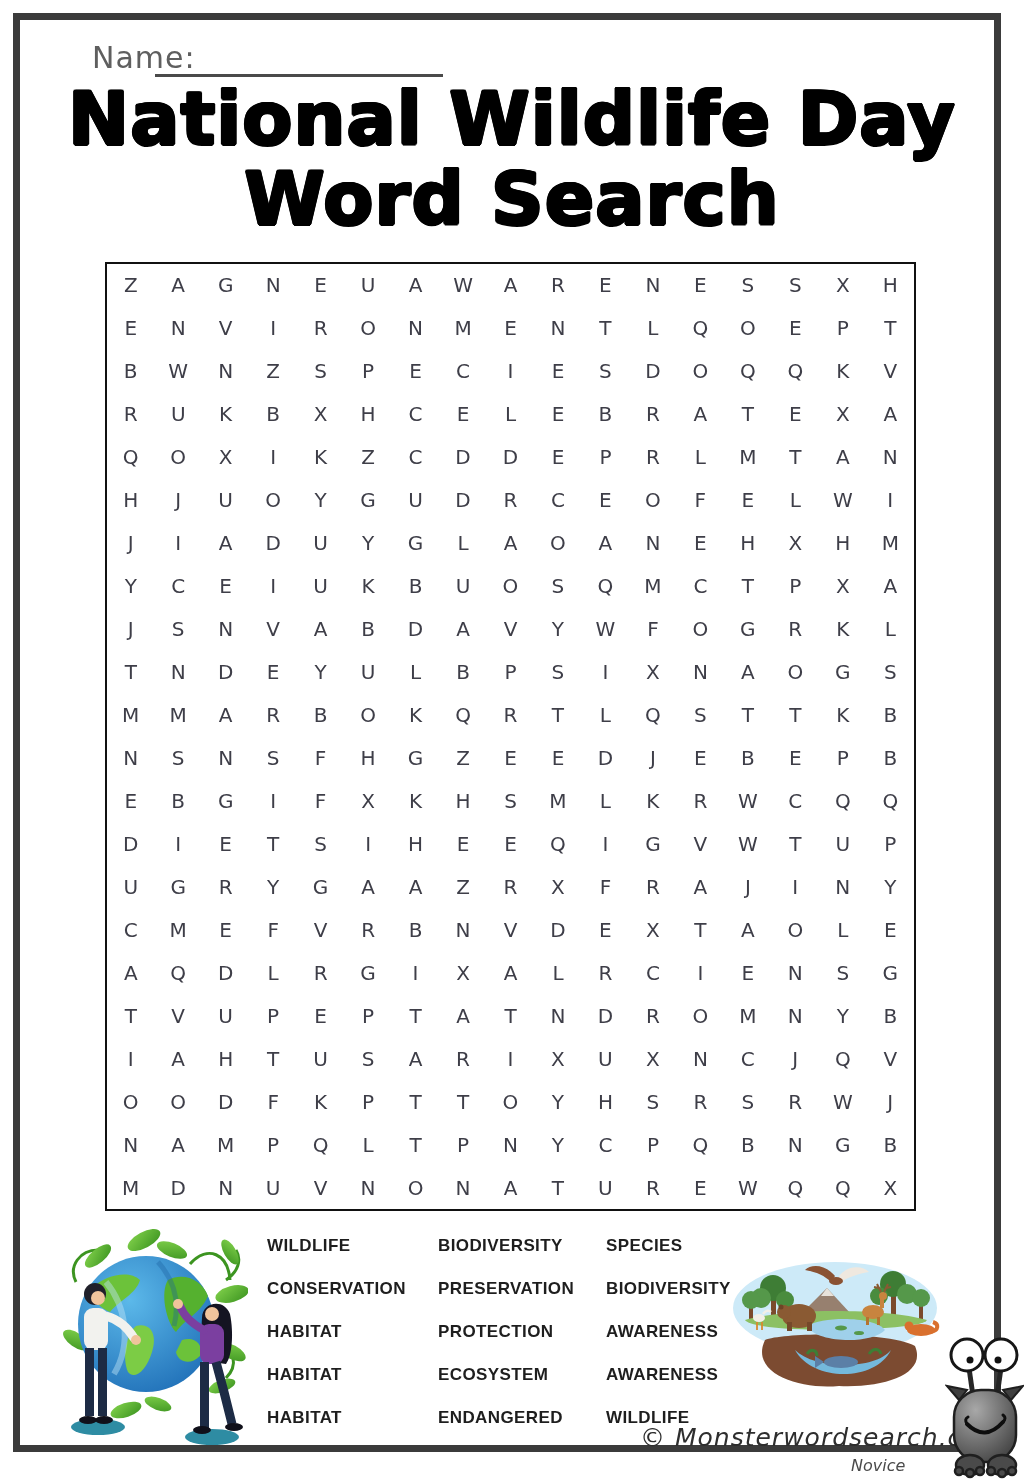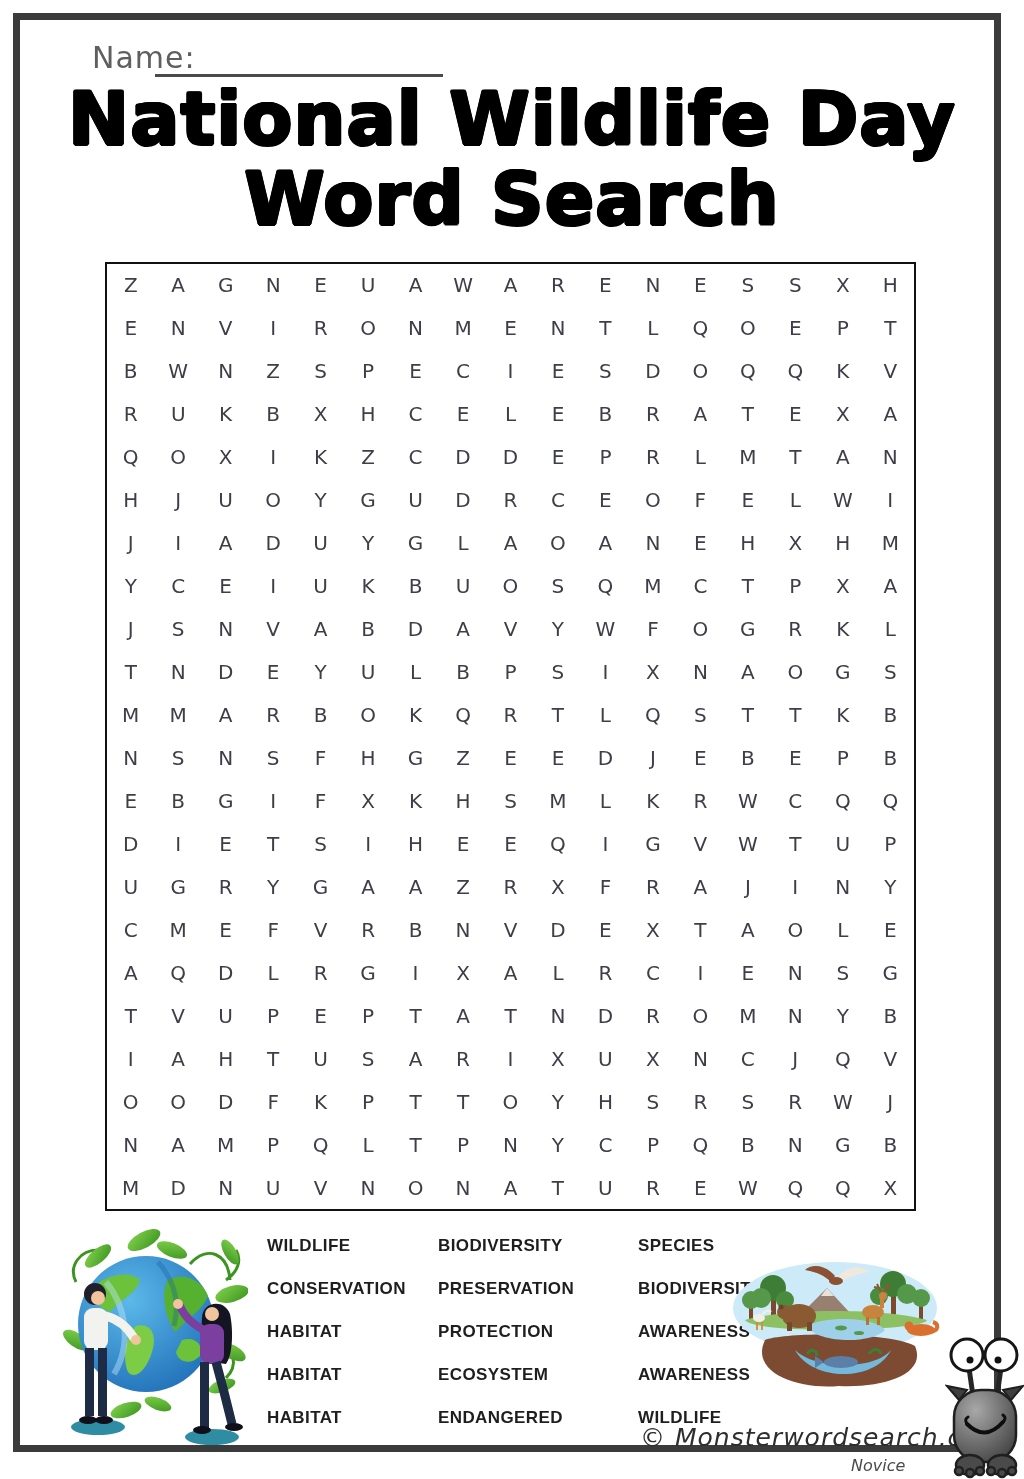--- a/index.html
+++ b/index.html
@@ -17,21 +17,21 @@
   .title1{top:76px;}
   .title2{top:156px;}
   .grid-box{position:absolute;left:105px;top:262px;width:811px;height:949px;
             border:2px solid #111;box-sizing:border-box;z-index:2;background:#fff;
             display:grid;grid-template-columns:repeat(17,1fr);grid-template-rows:repeat(22,1fr);
             place-items:center;}
   .cell{font-size:20px;color:#3e3e48;font-family:"DejaVu Sans",sans-serif;line-height:1;}
   .words{position:absolute;top:1224px;z-index:2;margin-left:10px;}
   .words .word{height:43px;line-height:43px;font-family:"Liberation Sans",sans-serif;
                font-weight:bold;font-size:17px;color:#1e1e1e;letter-spacing:0.4px;white-space:nowrap;}
-  .col1{left:257px;} .col2{left:428px;} .col3{left:628px;}
+  .col1{left:257px;} .col2{left:428px;} .col3{left:596px;}
   .earth{position:absolute;left:40px;top:1222px;z-index:2;}
   .scene{position:absolute;left:723px;top:1256px;z-index:2;}
   .credit{position:absolute;left:640px;top:1423px;font-size:25px;font-style:italic;
           color:#2e2e2e;letter-spacing:1px;z-index:2;white-space:nowrap;}
   .novice{position:absolute;left:851px;top:1456px;font-size:16px;font-style:italic;
           color:#4a4a4a;z-index:2;}
   .mascot{position:absolute;left:945px;top:1334px;z-index:6;}
 </style>
 </head>
 <body>

